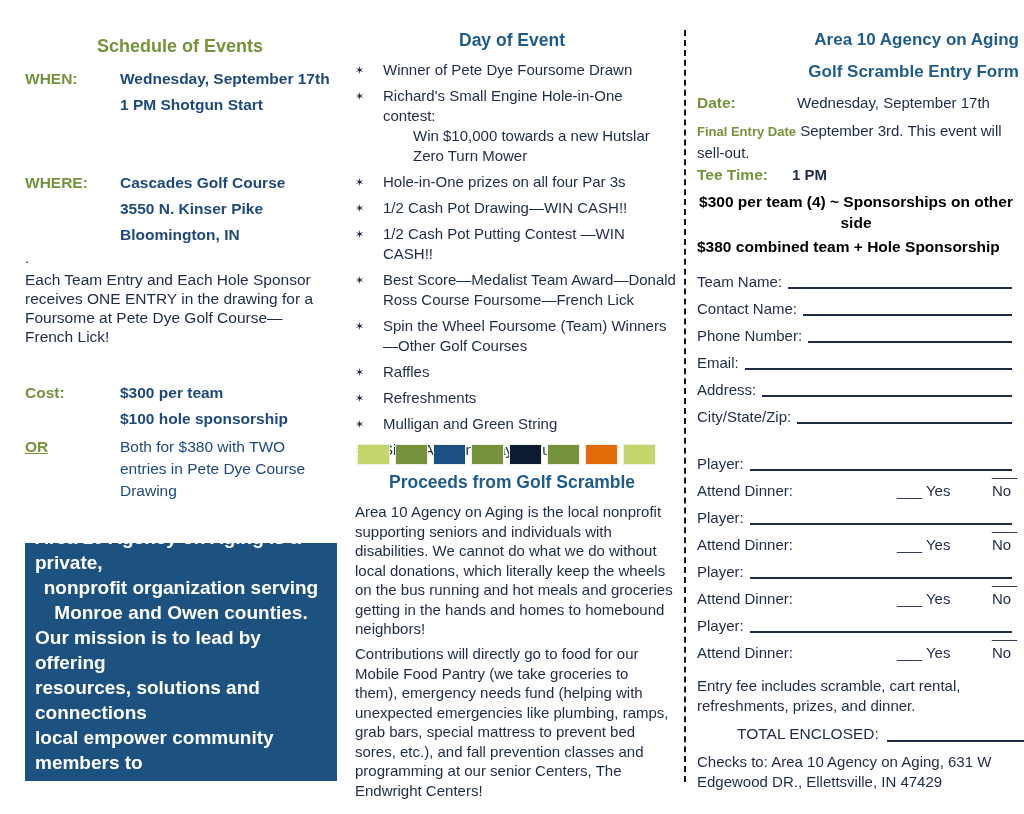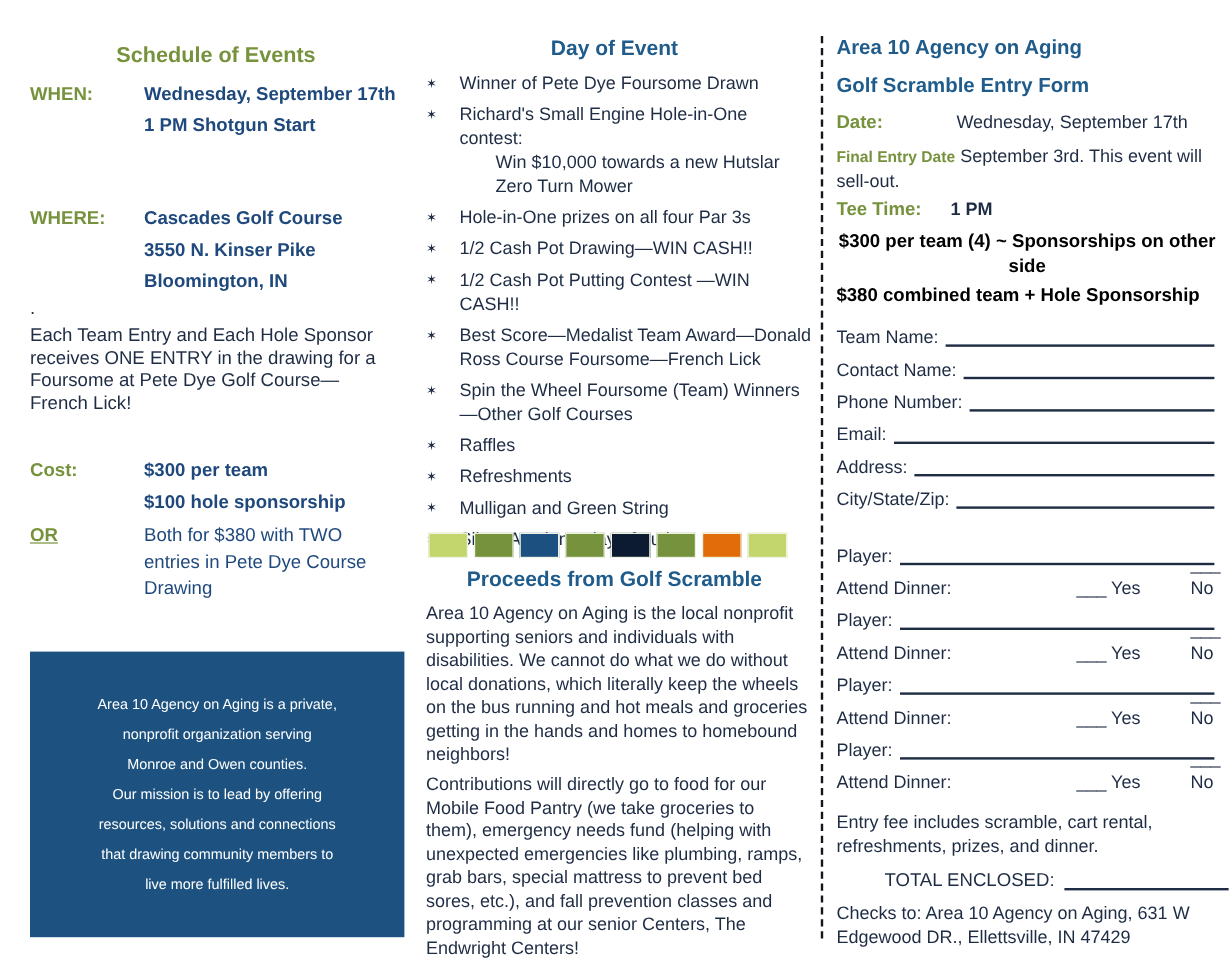--- a/index.html
+++ b/index.html
@@ -12,37 +12,37 @@
   .lc-heading{font-size:18px;font-weight:bold;color:#76923c;}
   .label-row{display:flex;}
   .label-row .lab{flex:0 0 95px;font-weight:bold;color:#76923c;font-size:15.5px;line-height:26px;}
   .label-row .vals{font-weight:bold;color:#1f497d;font-size:15.5px;line-height:26px;}
   .para{font-size:15.5px;line-height:19px;color:#1e2c44;}
   .or-lab{flex:0 0 95px;font-weight:bold;color:#76923c;font-size:15.5px;line-height:22px;}
   .or-lab span{text-decoration:underline;}
   .or-text{font-weight:normal;color:#1f497d;font-size:15.5px;line-height:22px;}
   .mission{background:#1d5280;width:312px;height:238px;display:flex;flex-direction:column;
            justify-content:center;align-items:center;padding:0 10px;box-sizing:border-box;}
-  .mission div{color:#ffffff;font-weight:normal;font-size:12px;line-height:25px;text-align:left;}
+  .mission div{color:#ffffff;font-weight:bold;font-size:19px;line-height:25px;text-align:left;}
 
   
   .mid-heading{font-size:17.5px;font-weight:bold;color:#1f5c8b;}
   .bullet-item{display:flex;margin-bottom:6px;}
   .bullet-glyph{flex:0 0 28px;font-size:11px;line-height:20px;color:#1e2c44;padding-left:2px;}
   .bullet-body{font-size:15px;line-height:20px;color:#1e2c44;}
   .bullet-sub{margin-left:30px;}
   .swatch-bar{display:flex;gap:5px;}
   .swatch{width:33px;height:21px;border:1px solid #eef2e0;box-sizing:border-box;}
   .mid-para{font-size:15px;line-height:19.5px;color:#1e2c44;}
 
   
   .divider{border-left:2.5px dashed #15151f;width:0;height:752px;}
 
   
-  .rt-title{font-size:17px;font-weight:bold;color:#1f5c8b;text-align:left;}
+  .rt-title{font-size:17px;font-weight:bold;color:#1f5c8b;text-align:right;}
   .r-row{display:flex;}
   .r-row .rlab{flex:0 0 100px;font-weight:bold;color:#76923c;font-size:15.5px;line-height:22px;}
   .r-row .rval{color:#1e2c44;font-size:15px;line-height:22px;}
   .fe-lab{font-weight:bold;color:#76923c;font-size:13px;line-height:21px;}
   .fe-txt{color:#1e2c44;font-size:15px;line-height:21px;}
   .pricing{font-weight:bold;color:#000000;font-size:15.5px;line-height:21px;}
   .field-row{display:flex;height:26px;align-items:flex-end;margin-bottom:1px;}
   .field-row .flab{font-size:15px;color:#1e2c44;line-height:20px;white-space:nowrap;}
   .blank-line{flex:1;border-bottom:2px solid #1e2c44;margin-left:6px;margin-bottom:3px;height:14px;}
   .attend-row{display:flex;height:26px;align-items:flex-end;margin-bottom:1px;}
@@ -96,21 +96,21 @@
     </div>
     <div class="or-text" style="width:215px;">Both for $380 with TWO entries in Pete Dye Course Drawing</div>
   </div>
 
   <div class="abs mission" style="left:25px;top:543px;">
     <div>Area 10 Agency on Aging is a private,</div>
     <div>nonprofit organization serving</div>
     <div>Monroe and Owen counties.</div>
     <div>Our mission is to lead by offering</div>
     <div>resources, solutions and connections</div>
-    <div>that drawing community members to</div>
+    <div>local empower community members to</div>
     <div>live more fulfilled lives.</div>
   </div>
 
   <div class="abs mid-heading center" style="left:347px;top:30px;width:330px;">Day of Event</div>
 
   <div class="abs" style="left:353px;top:60px;width:325px;">
     <div class="bullet-item">
       <div class="bullet-glyph">✶</div>
       <div class="bullet-body">Winner of Pete Dye Foursome Drawn</div>
     </div>

